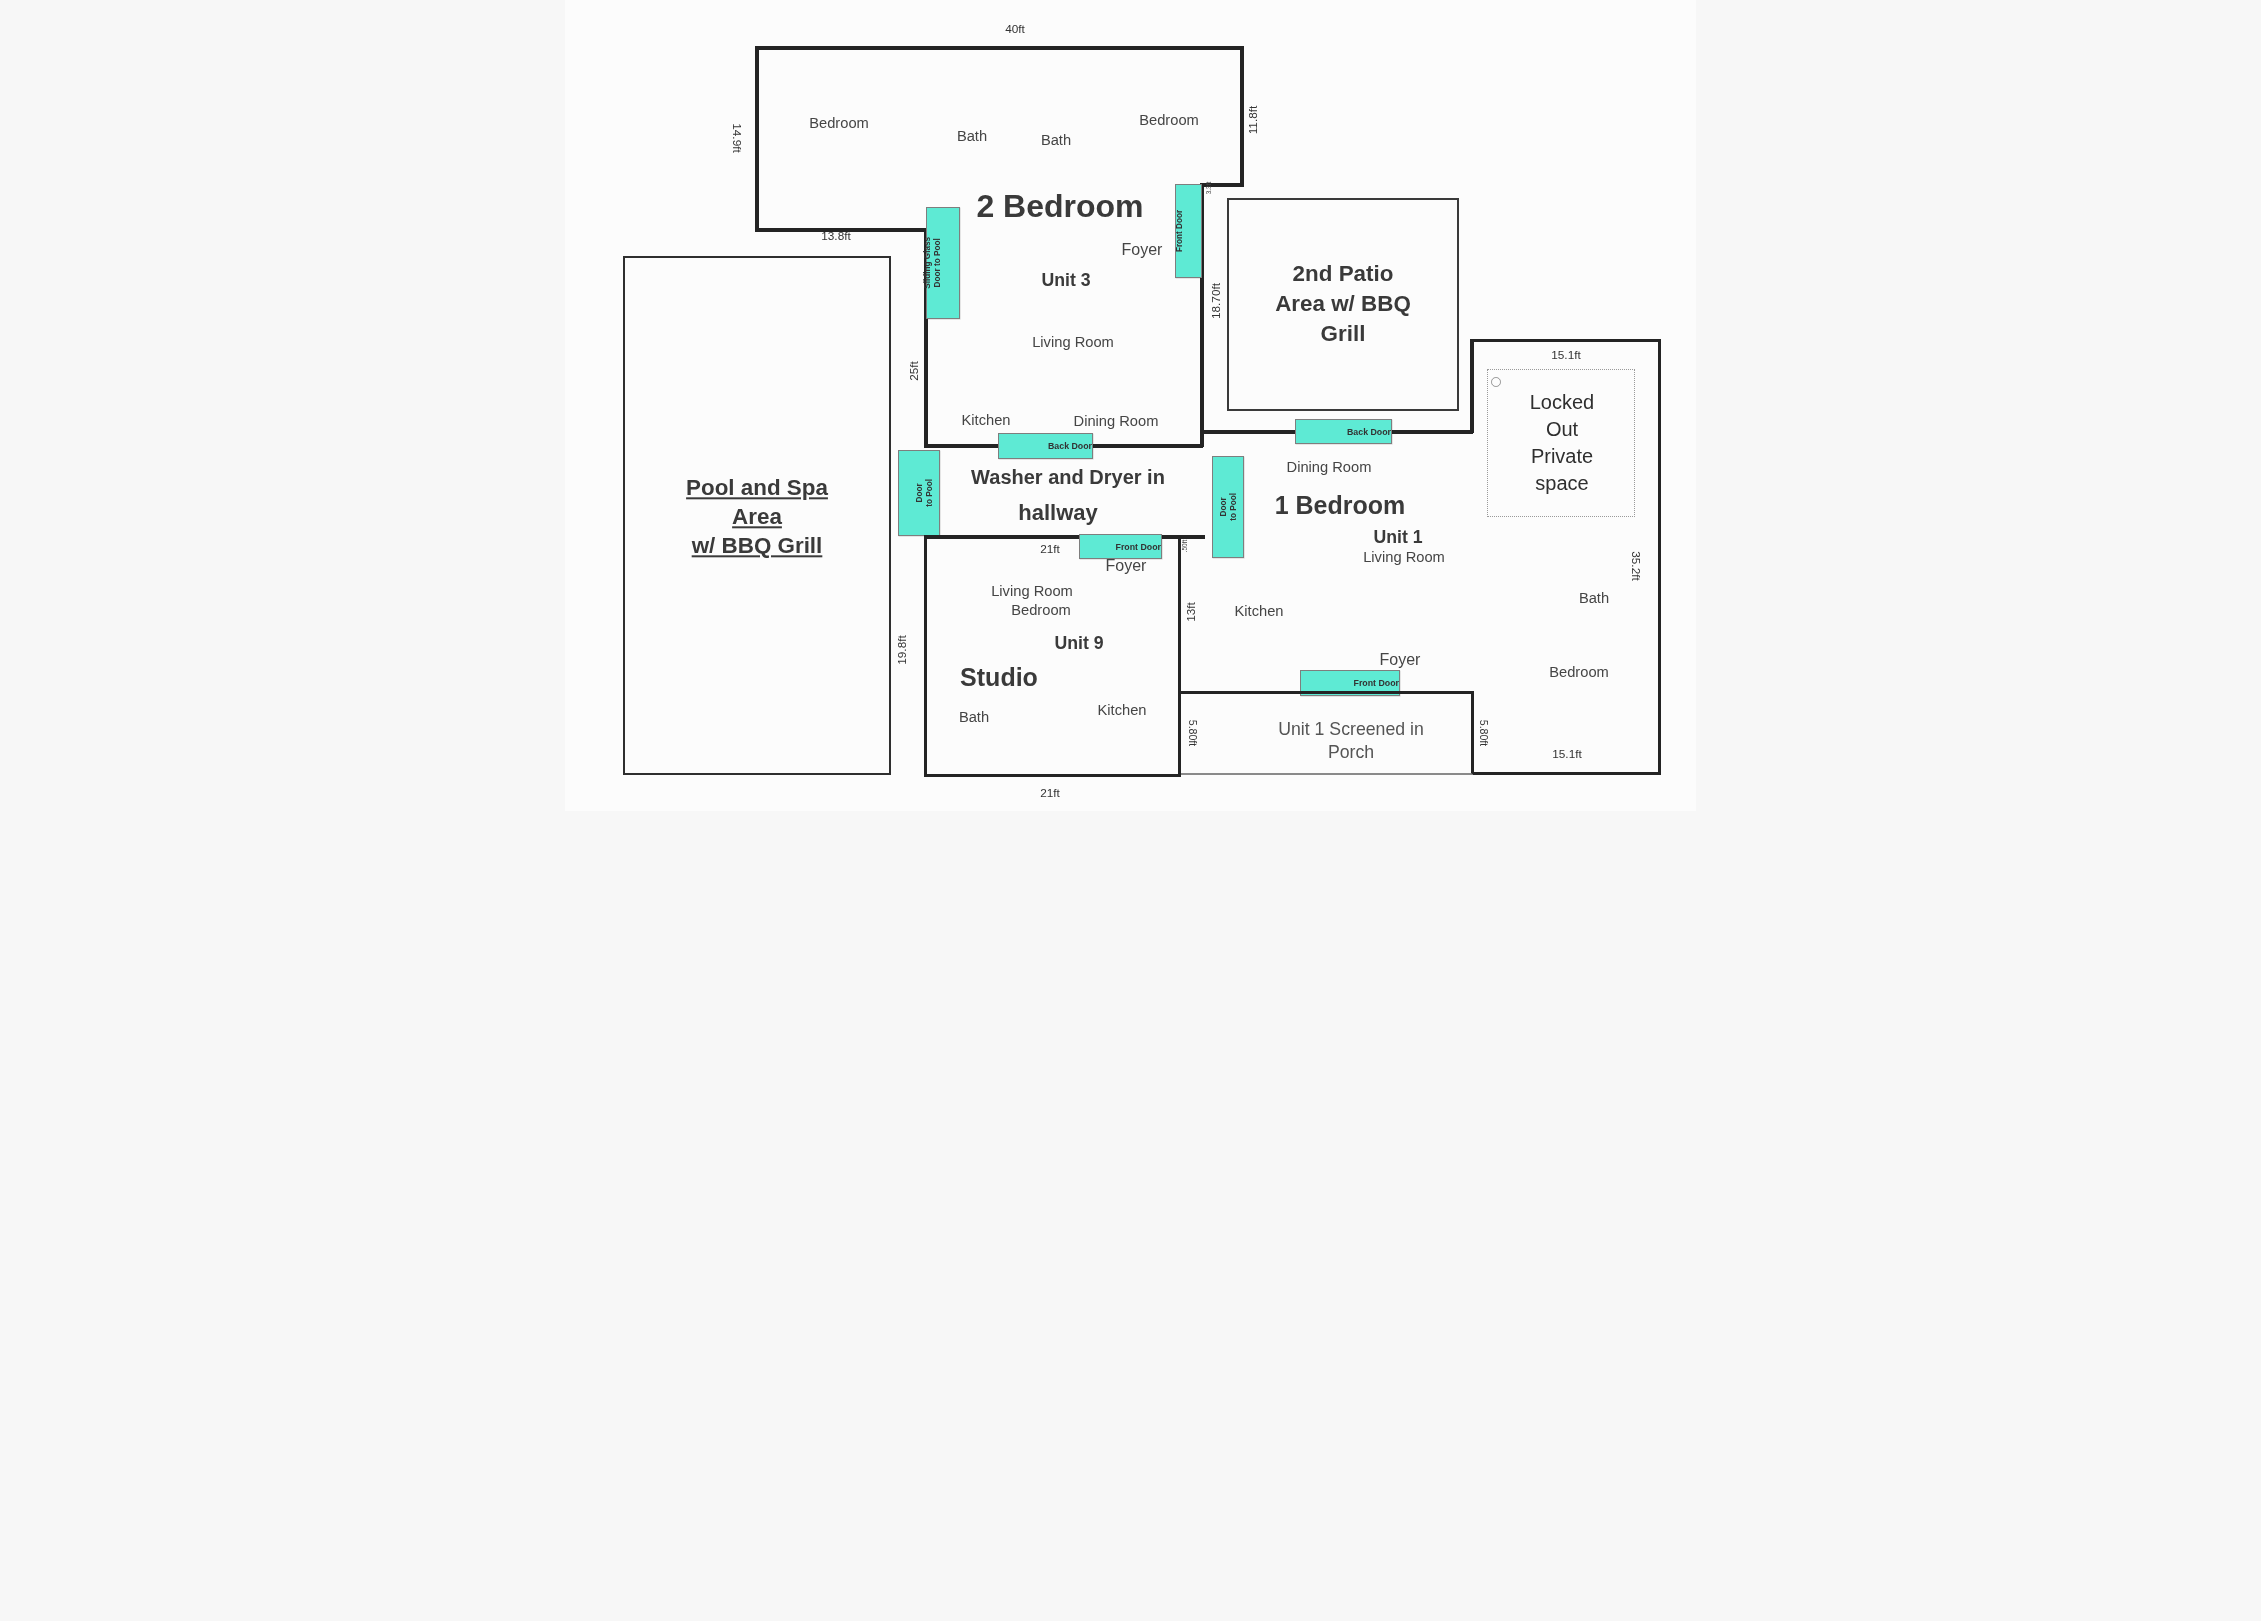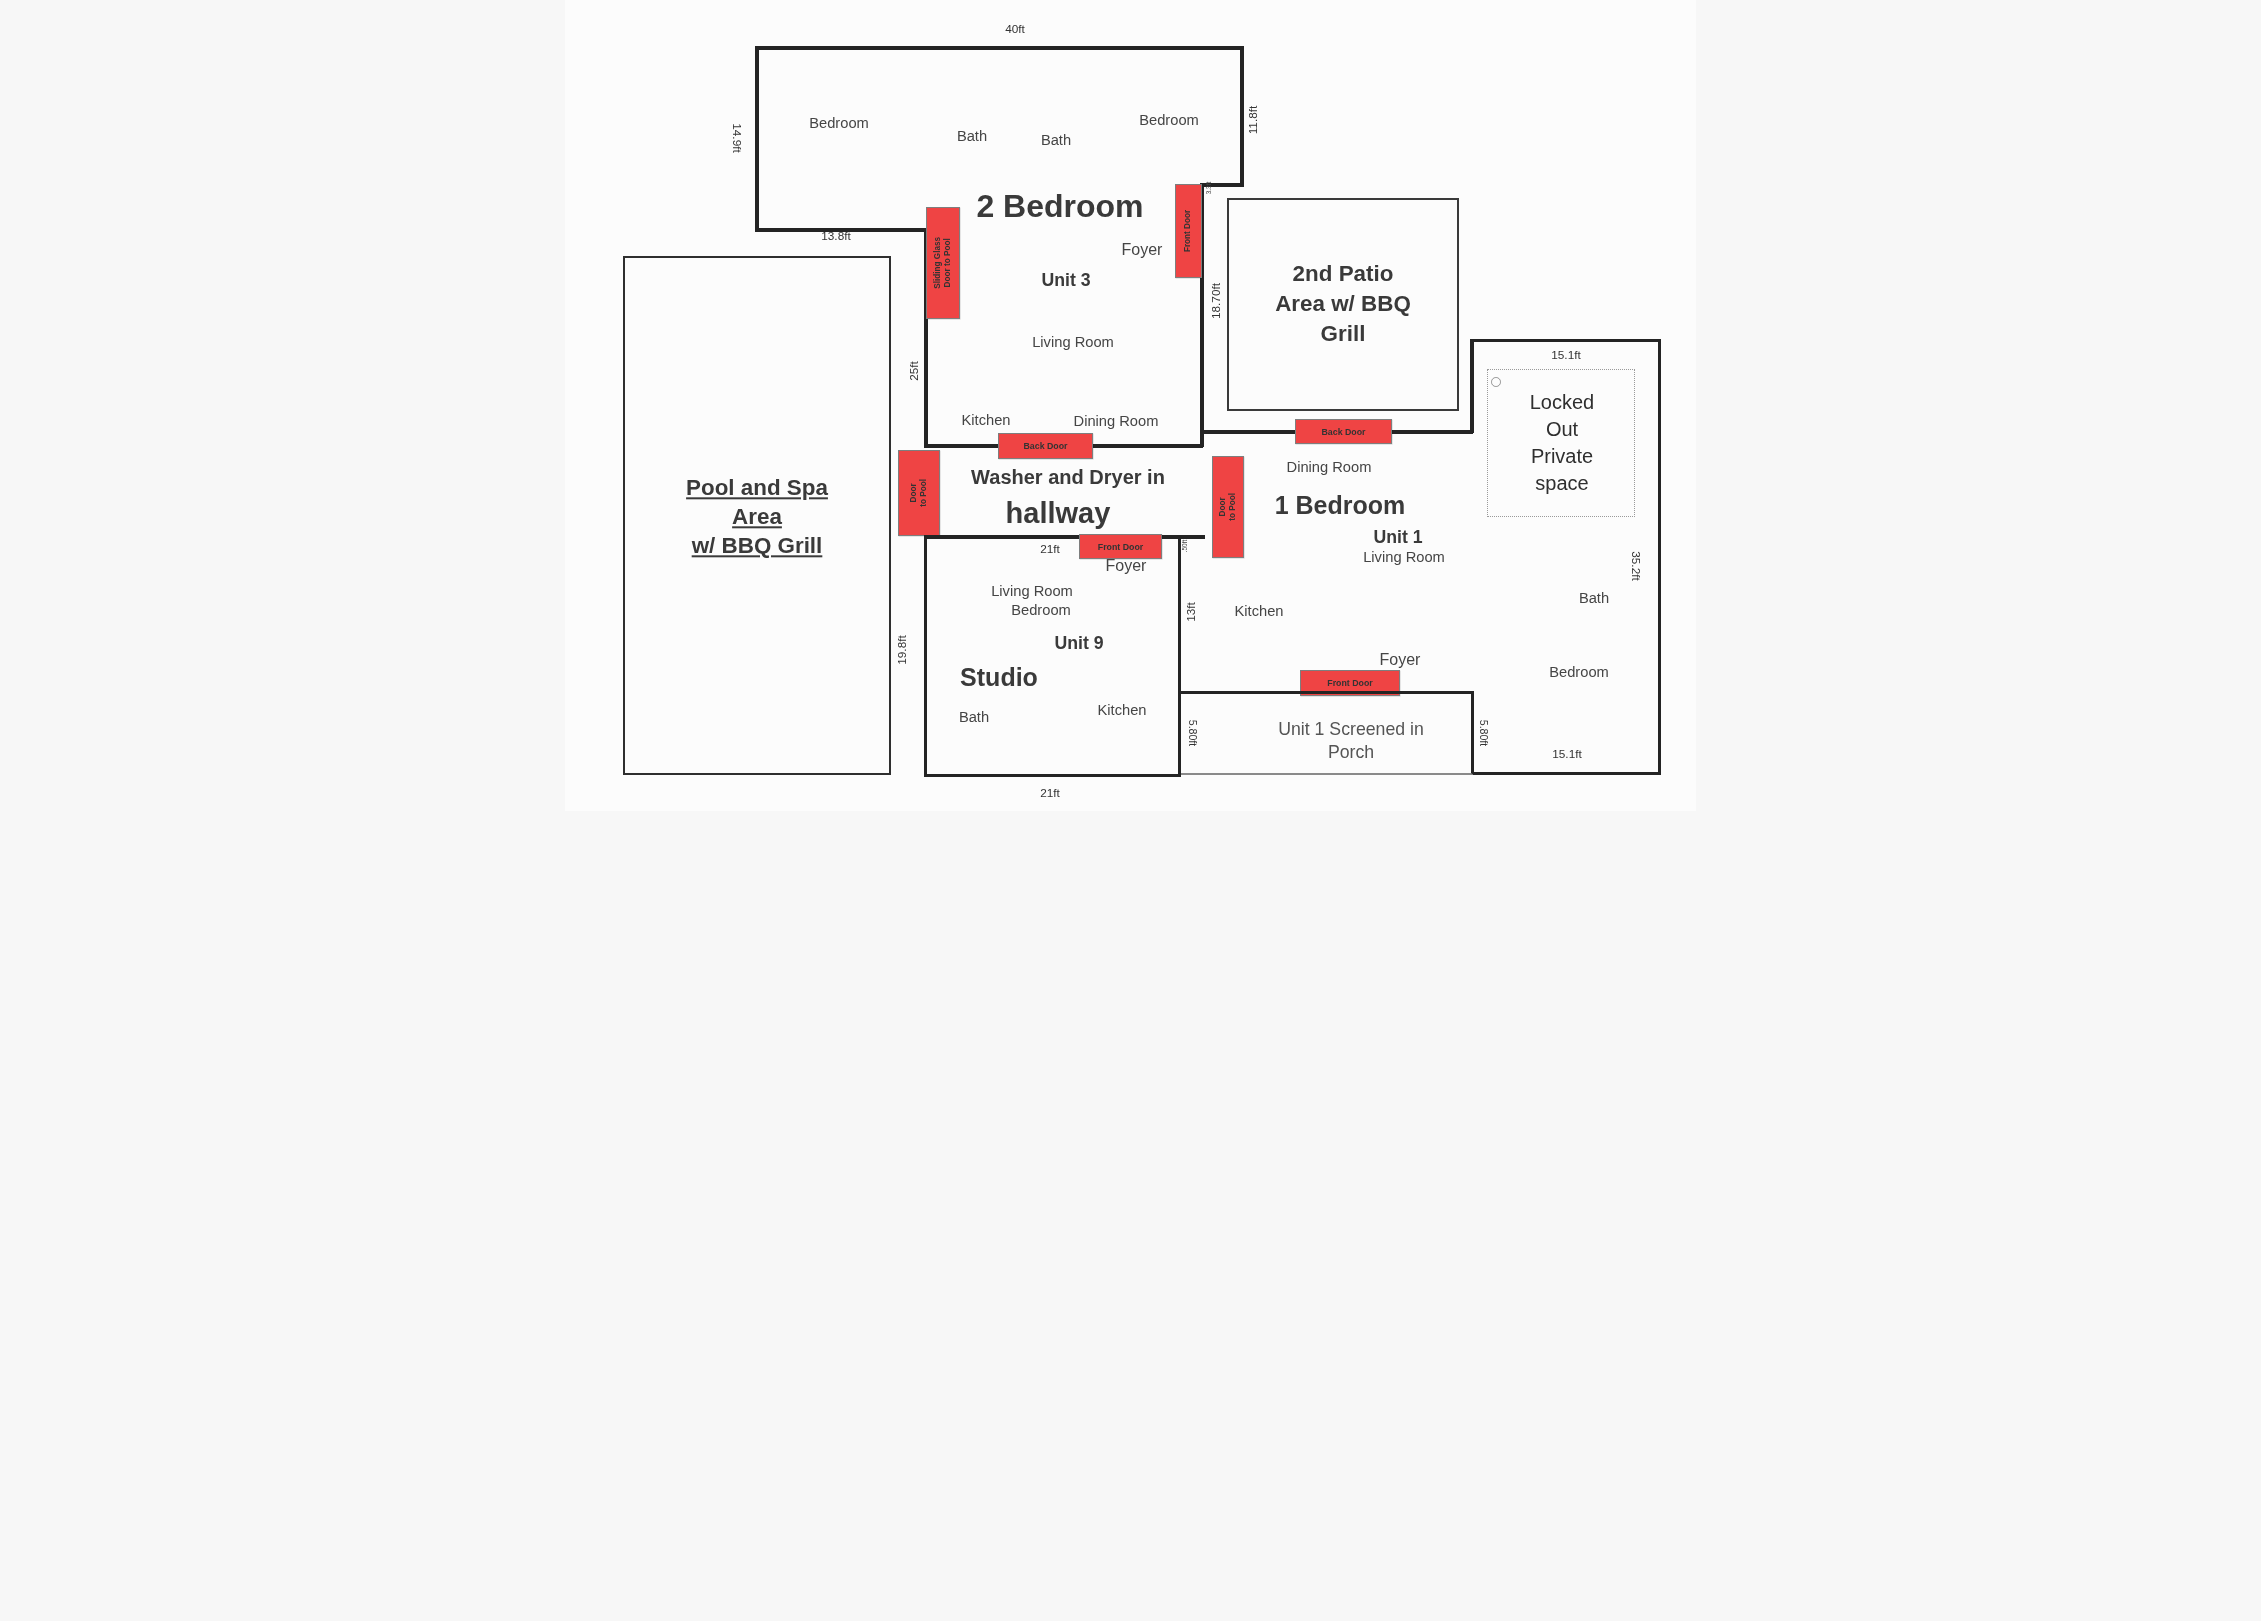--- a/index.html
+++ b/index.html
@@ -7,22 +7,22 @@
          font-family:"Liberation Sans",sans-serif;color:#3c3c3c;}
   .wall{position:absolute;background:#242424;}
   .rect{position:absolute;box-sizing:border-box;background:transparent;}
   .lbl{position:absolute;transform:translate(-50%,-50%);white-space:pre-line;text-align:center;
        color:#454545;line-height:1.2;}
   .b{font-weight:bold;color:#3a3a3a;}
   .dim{font-size:11.8px;color:#333;}
   .tiny{font-size:6.5px;color:#444;}
   .rot-ccw{transform:translate(-50%,-50%) rotate(-90deg);}
   .rot-cw{transform:translate(-50%,-50%) rotate(90deg);}
-  .doorbox{position:absolute;background:#ef4444;border:1.2px solid #7e7e7e;box-sizing:border-box;
-           display:flex;align-items:center;justify-content:center;color:#333;font-weight:bold;
+  .doorbox{position:absolute;background:#5eead4;border:1.2px solid #7e7e7e;box-sizing:border-box;
+           display:flex;align-items:center;justify-content:flex-end;color:#333;font-weight:bold;
            box-shadow:0.6px 0.6px 0 rgba(0,0,0,.15);}
   .doorbox .htxt{font-size:8.8px;white-space:nowrap;}
   .doorbox .vtxt{transform:rotate(-90deg);font-size:8.2px;white-space:pre;text-align:center;line-height:1.2;}
   .dotted{position:absolute;box-sizing:border-box;border:1.2px dotted #9a9a9a;}
   .lockicon{position:absolute;width:7.7px;height:7.7px;border:1.8px solid #949494;border-radius:50%;}
 </style>
 </head>
 <body>
 
 <div class="stage">
@@ -76,21 +76,21 @@
   <div class="wall" style="left:359px;top:444px;width:279px;height:4.1px;"></div>
   <div class="wall" style="left:359px;top:535px;width:281px;height:4.1px;"></div>
   <div class="doorbox" style="left:433px;top:433px;width:95px;height:26px;">
     <span class="htxt">Back Door</span>
   </div>
   <div class="doorbox" style="left:333px;top:450px;width:42px;height:86px;">
     <span class="vtxt">Door
 to Pool</span>
   </div>
   <div class="lbl b" style="left:503px;top:477px;font-size:20px;">Washer and Dryer in</div>
-  <div class="lbl b" style="left:493px;top:513px;font-size:29px;">hallway</div>
+  <div class="lbl b" style="left:493px;top:513px;font-size:22px;">hallway</div>
   <div class="lbl dim" style="left:485px;top:549px;">21ft</div>
   <div class="lbl tiny rot-ccw" style="left:620px;top:546px;">.50ft</div>
 
   <div class="rect" style="left:359px;top:535px;width:257px;height:242px;border:3.5px solid #242424;"></div>
   <div class="doorbox" style="left:514px;top:534px;width:83px;height:25px;">
     <span class="htxt">Front Door</span>
   </div>
   <div class="lbl" style="left:561px;top:566px;font-size:16px;">Foyer</div>
   <div class="lbl" style="left:467px;top:592px;font-size:14.7px;">Living Room</div>
   <div class="lbl" style="left:476px;top:611px;font-size:14.7px;">Bedroom</div>

